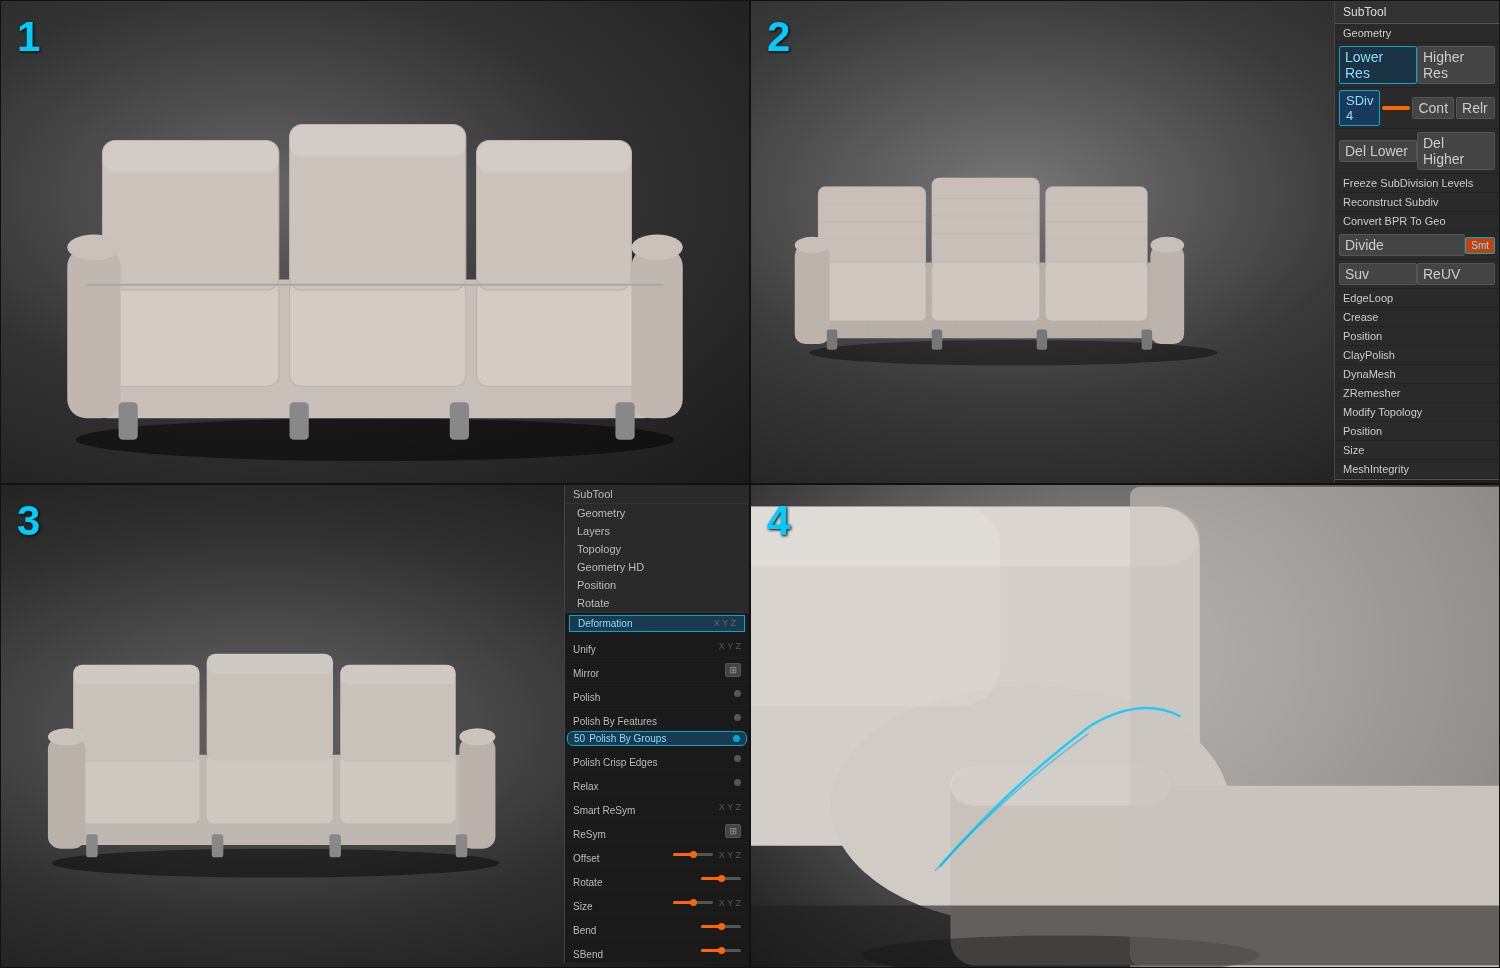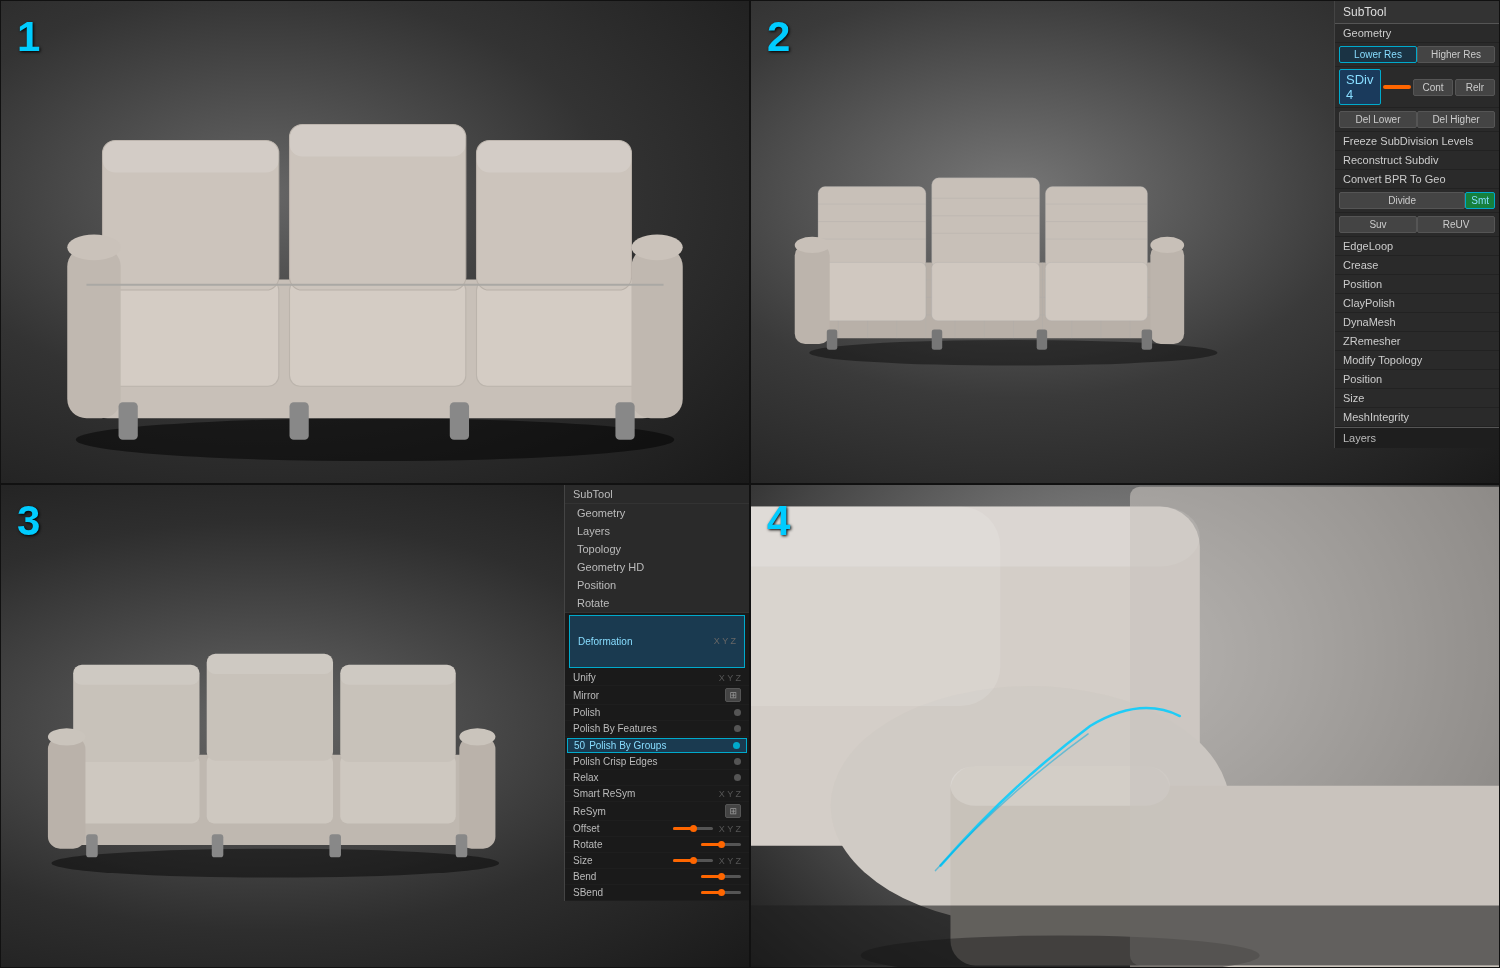--- a/index.html
+++ b/index.html
@@ -67,25 +67,24 @@
       justify-content: space-between;
       padding: 3px 4px;
       border-bottom: 1px solid #222;
     }
 
     .ui-btn {
       background: #444;
       border: 1px solid #555;
       color: #ccc;
       padding: 2px 5px;
-      font-size: 10px;
+      font-size: 14px;
       border-radius: 2px;
       cursor: pointer;
       flex: 1;
-      text-align: center;
     }
 
     .ui-btn.cyan-border {
       border-color: #00aacc;
       background: #1a3344;
       color: #88ddff;
     }
 
     .sdiv-row {
       display: flex;
@@ -142,39 +141,40 @@
 
     .deform-section {
       background: #1a1a1a;
       border-top: 1px solid #333;
     }
 
     .deform-title {
       background: #1a3a50;
       border: 1px solid #00aacc;
       color: #88ddff;
-      padding: 20px 8px;
+      padding: 2px 8px;
       font-size: 10px;
       margin: 2px 4px;
       display: flex;
       justify-content: space-between;
     }
 
     .deform-item {
       display: flex;
       align-items: center;
       padding: 2px 8px;
       border-bottom: 1px solid #1e1e1e;
       gap: 4px;
       font-size: 10px;
       color: #bbb;
     }
 
     .deform-item-label {
       flex: 1;
+      margin-top: 8px;
     }
 
     .deform-btn {
       background: #444;
       border: 1px solid #555;
       padding: 1px 3px;
       font-size: 9px;
       color: #999;
       border-radius: 2px;
     }
@@ -199,21 +199,21 @@
       background: #ff6600;
       border-radius: 50%;
       position: absolute;
       top: -2px;
     }
 
     .polish-by-groups-row {
       background: #1a3a50;
       border: 1px solid #00aacc;
       margin: 1px 2px;
-      border-radius: 0;
+      border-radius: 6px;
       padding: 1px 6px;
       display: flex;
       align-items: center;
       gap: 4px;
       font-size: 10px;
       color: #88ddff;
     }
 
     
     .badge-1 { color: #00ccff; }
@@ -334,21 +334,21 @@
       <span>Freeze SubDivision Levels</span>
     </div>
     <div class="ui-row">
       <span>Reconstruct Subdiv</span>
     </div>
     <div class="ui-row">
       <span>Convert BPR To Geo</span>
     </div>
     <div class="ui-row-flex">
       <div class="ui-btn">Divide</div>
-      <div style="background:#15803d;border:1px solid #00aacc;color:#88ddff;padding:2px 5px;font-size:10px;border-radius:2px;">Smt</div>
+      <div style="background:#c2410c;border:1px solid #00aacc;color:#88ddff;padding:2px 5px;font-size:10px;border-radius:2px;">Smt</div>
     </div>
     <div class="ui-row-flex">
       <div class="ui-btn">Suv</div>
       <div class="ui-btn">ReUV</div>
     </div>
     <div class="ui-row">
       <span>EdgeLoop</span>
     </div>
     <div class="ui-row">
       <span>Crease</span>

